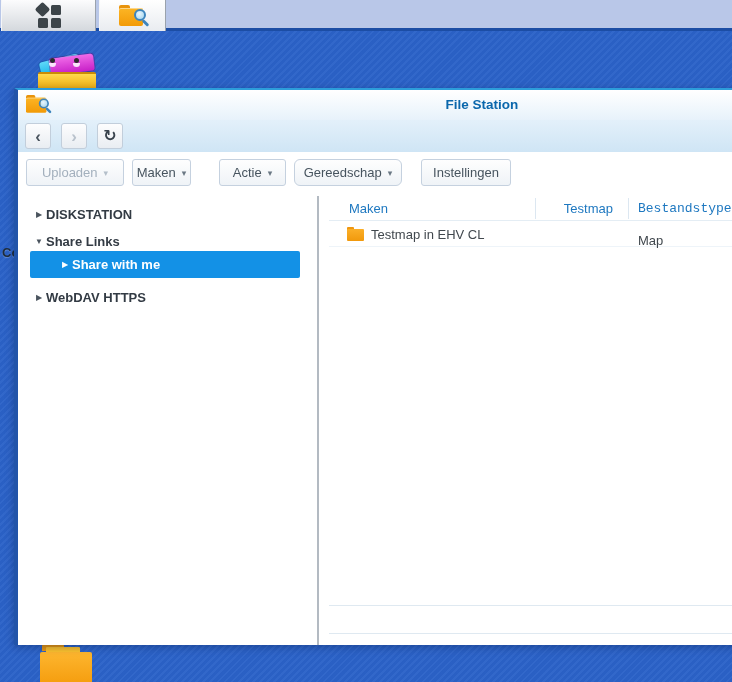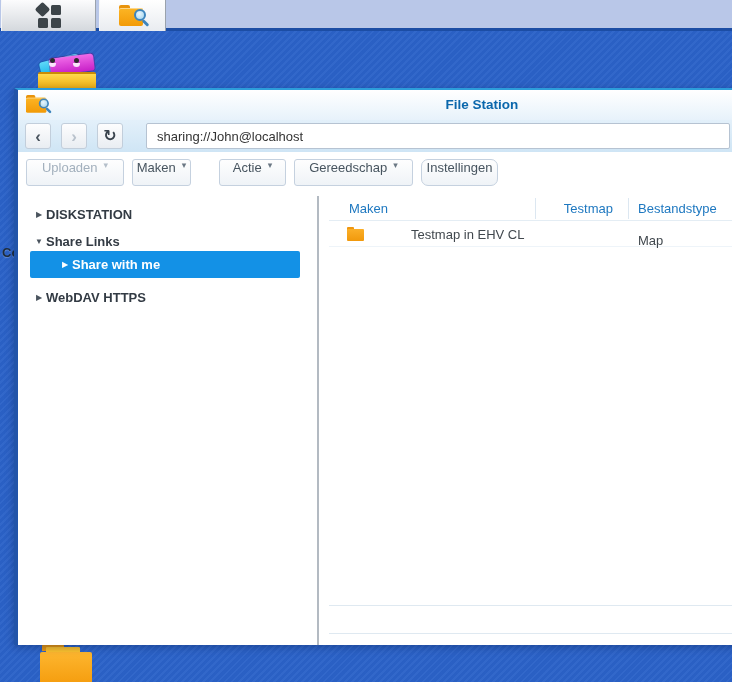--- a/index.html
+++ b/index.html
@@ -138,31 +138,31 @@
     font-family:"Liberation Sans","DejaVu Sans",sans-serif;
   }
   .toolbar {
     position:relative; height:44px; background:#fff;
   }
   .tb-btn {
     position:absolute; top:7px; height:27px;
     background:linear-gradient(#fefefe,#eff3f7);
     border:1px solid #c5d1df; border-radius:3px;
     font-size:13px; color:#47545f;
-    display:flex; align-items:flex-start; justify-content:center; gap:6px;
+    display:flex; align-items:center; justify-content:center; gap:6px;
     padding:0 12px; cursor:pointer; white-space:nowrap;
   }
   .tb-btn .caret { font-size:9px; color:#6b7884; }
   .tb-btn.disabled { color:#a3b0bd; cursor:default; }
   .tb-btn.disabled .caret { color:#b4bfca; }
   .tb-btn.b1 { left:8px;  width:98px; }
   .tb-btn.b2 { left:114px; width:59px; }
   .tb-btn.b3 { left:201px; width:67px; }
-  .tb-btn.b4 { left:276px; width:119px; }
-  .tb-btn.b5 { left:403px; width:77px;border-radius:7px; }
+  .tb-btn.b4 { left:276px; width:108px;border-radius:6px; }
+  .tb-btn.b5 { left:403px; width:90px; }
   
   .content { position:absolute; left:0; top:106px; right:0; bottom:0; background:#fff; }
   .sidebar { position:absolute; left:0; top:0; width:299px; bottom:0; background:#fff; }
   .v-divider { position:absolute; left:299px; top:0; width:2px; bottom:0; background:#b3bac2; }
   .side-item {
     position:absolute; left:0; width:100%; height:24px;
     display:flex; align-items:center;
     font-size:13px; font-weight:bold; color:#333b44; cursor:pointer;
   }
   .side-item .arrow { font-size:8px; color:#4a545e; width:14px; text-align:center; }
@@ -177,28 +177,28 @@
   }
   .side-item.selected .arrow { color:#fff; }
   .main { position:absolute; left:301px; top:0; right:0; bottom:0; background:#fff; }
   .list-header {
     position:absolute; left:10px; right:0; top:0; height:25px;
     border-bottom:1px solid #e4edf4;
     font-size:13px; color:#1e78c0;
   }
   .col-name { position:absolute; left:20px; top:5px; cursor:pointer; }
   .col-size { position:absolute; left:206px; width:78px; top:5px; text-align:right; cursor:pointer; }
-  .col-type { position:absolute; left:309px; top:5px; cursor:pointer; }
+  .col-type { position:absolute; left:309px; top:5px; cursor:pointer;font-family:Liberation Mono, monospace; }
   .col-sep { position:absolute; top:2px; width:1px; height:21px; background:#dce7f1; }
   .col-sep.s1 { left:206px; } .col-sep.s2 { left:299px; }
   .file-row {
     position:absolute; left:10px; right:0; top:26px; height:25px;
     border-bottom:1px solid #eef4f9; font-size:13px; color:#41484e; cursor:pointer;
   }
-  .file-row .row-name { position:absolute; left:42px; top:5px;margin-left:40px; }
+  .file-row .row-name { position:absolute; left:42px; top:5px; }
   .file-row .row-type { position:absolute; left:309px; top:11px; }
   .file-row .row-size { position:absolute; left:206px; width:78px; top:5px; text-align:right; }
   .folder-mini { position:absolute; left:18px; top:5px; width:17px; height:14px; }
   .folder-mini .tab { position:absolute; left:0; top:0; width:7px; height:4px; background:#ef9710; border-radius:1px 1px 0 0; }
   .folder-mini .body { position:absolute; left:0; top:2px; width:17px; height:12px; background:linear-gradient(#fbAF28,#f1990c); border-radius:1px; }
   .bottom-line { position:absolute; left:10px; right:0; height:1px; background:#dfe9f1; }
   .bottom-line.l1 { top:409px; }
   .bottom-line.l2 { top:437px; }
 </style>
 </head>
@@ -249,21 +249,20 @@
         <div class="lens"></div>
         <div class="lens-handle"></div>
     </div>
     <div class="win-title">File Station</div>
   </div>
 
   <div class="addr-row">
     <div class="nav-btn back">‹</div>
     <div class="nav-btn fwd">›</div>
     <div class="nav-btn refresh">↻</div>
-    <input class="addr-input" type="text" value="sharing://John@localhost" style="">
   </div>
 
   <div class="toolbar">
     <div class="tb-btn b1 disabled">
       <span>Uploaden</span>
       <span class="caret">▾</span>
     </div>
     <div class="tb-btn b2">
       <span>Maken</span>
       <span class="caret">▾</span>

